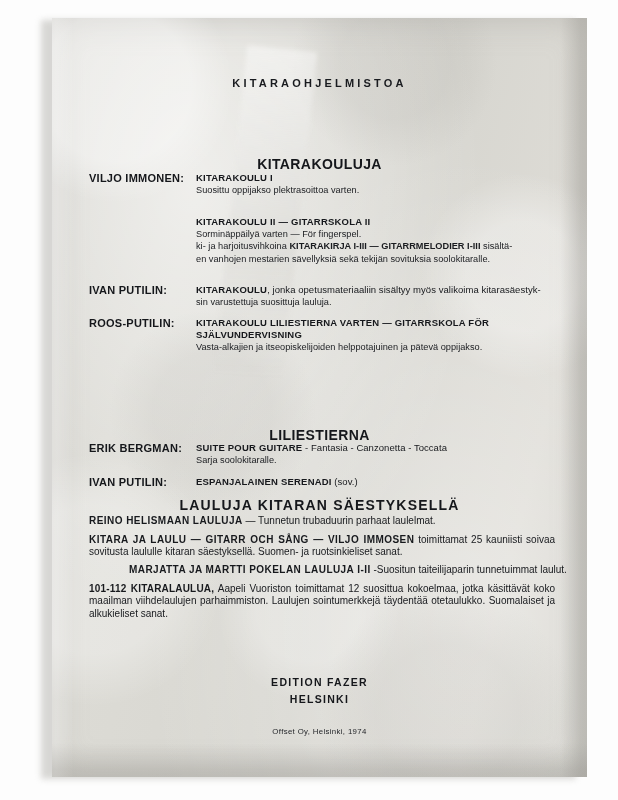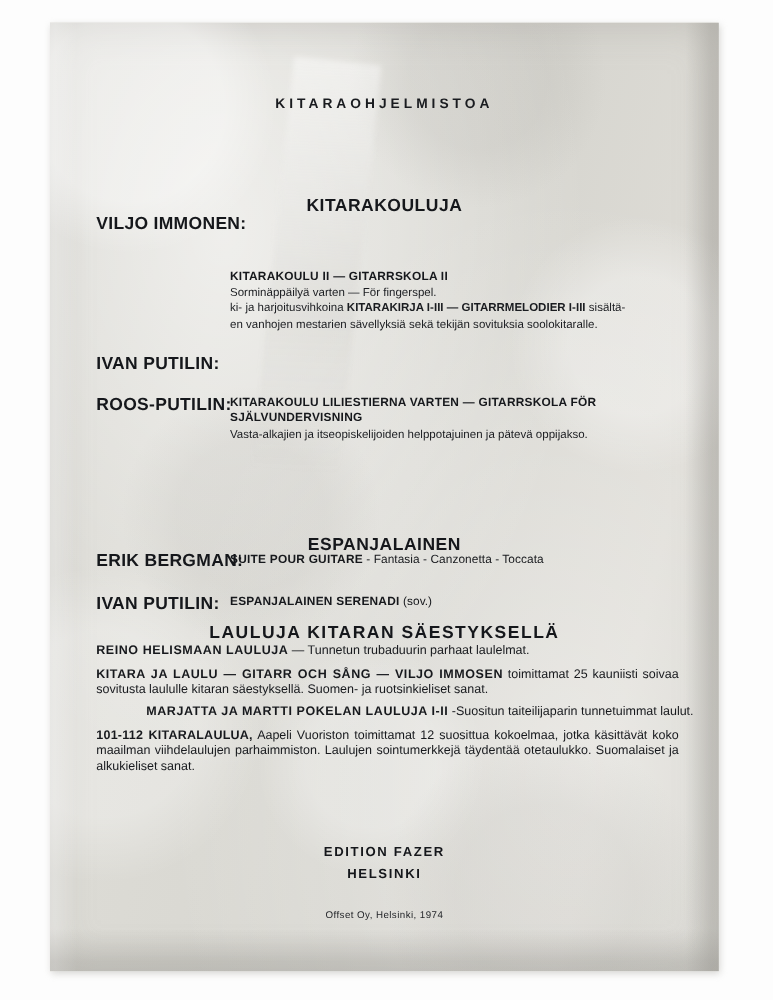--- a/index.html
+++ b/index.html
@@ -30,21 +30,21 @@
     width: 535px;
     height: 759px;
     background: #b9b8b3;
     filter: blur(3px);
     opacity: .55;
   }
 
   
   #sheet {
     position: absolute;
-    left: 40px;
+    left: 52px;
     top: 18px;
     width: 535px;
     height: 759px;
     background:
       radial-gradient(ellipse at 26% 22%, rgba(255,255,255,.55) 0%, rgba(255,255,255,0) 52%),
       radial-gradient(ellipse at 78% 80%, rgba(255,255,255,.38) 0%, rgba(255,255,255,0) 55%),
       linear-gradient(104deg, #d5d4ce 0%, #dcdbd5 26%, #d7d6d0 58%, #dedcd6 82%, #d2d1ca 100%);
     box-shadow: inset 0 0 34px rgba(150,148,142,.40);
     overflow: hidden;
   }
@@ -116,21 +116,21 @@
   .section-head.spaced { letter-spacing: 1.2px; }
 
   
   .entry {
     display: flex;
     align-items: flex-start;
   }
   .entry-name {
     width: 107px;
     flex: 0 0 107px;
-    font-size: 14px;
+    font-size: 11px;
     font-weight: bold;
     letter-spacing: .25px;
     line-height: 12.2px;
     color: #15171b;
     white-space: nowrap;
   }
   .entry-body {
     flex: 1 1 auto;
     font-size: 9.5px;
     line-height: 12.2px;
@@ -191,52 +191,61 @@
     <div id="edge-wear"></div>
 
     <div id="content">
 
       <div class="doc-title">KITARAOHJELMISTOA</div>
 
       <div class="abs section-head" style="left:0;right:0;top:138px;">KITARAKOULUJA</div>
 
       <div class="abs entry" style="left:37px;top:154px;width:460px;">
         <div class="entry-name">VILJO IMMONEN:</div>
+        <div class="entry-body">
+          <div class="work-title">KITARAKOULU I</div>
+          <div class="desc-line">Suosittu oppijakso plektrasoittoa varten.</div>
+        </div>
       </div>
 
       <div class="abs entry" style="left:37px;top:198px;width:470px;">
         <div class="entry-name"></div>
         <div class="entry-body">
           <div class="work-title">KITARAKOULU II — GITARRSKOLA II</div>
           <div class="desc-line">Sorminäppäilyä varten — För fingerspel.</div>
           <div class="desc-line">ki- ja harjoitusvihkoina <b>KITARAKIRJA I-III — GITARRMELODIER I-III</b> sisältä-</div>
           <div class="desc-line">en vanhojen mestarien sävellyksiä sekä tekijän sovituksia soolokitaralle.</div>
         </div>
       </div>
 
       <div class="abs entry" style="left:37px;top:266px;width:470px;">
         <div class="entry-name">IVAN PUTILIN:</div>
+        <div class="entry-body">
+          <div><span class="work-title">KITARAKOULU</span><span class="work-desc">, jonka opetusmateriaaliin sisältyy myös valikoima kitarasäestyk-</span></div>
+          <div class="desc-line">sin varustettuja suosittuja lauluja.</div>
+        </div>
       </div>
 
       <div class="abs entry" style="left:37px;top:299px;width:470px;">
         <div class="entry-name">ROOS-PUTILIN:</div>
         <div class="entry-body">
           <div class="work-title">KITARAKOULU LILIESTIERNA VARTEN — GITARRSKOLA FÖR</div>
           <div class="work-title">SJÄLVUNDERVISNING</div>
           <div class="desc-line">Vasta-alkajien ja itseopiskelijoiden helppotajuinen ja pätevä oppijakso.</div>
         </div>
       </div>
 
 
-      <div class="abs section-head" style="left:0;right:0;top:409px;">ESPANJALAINEN</div>
+      <div class="abs section-head" style="left:0;right:0;top:409px;">LILIESTIERNA</div>
 
       <div class="abs entry" style="left:37px;top:424px;width:470px;">
         <div class="entry-name">ERIK BERGMAN:</div>
         <div class="entry-body">
           <div><span class="work-title">SUITE POUR GUITARE</span><span class="work-desc"> - Fantasia - Canzonetta - Toccata</span></div>
+          <div class="desc-line">Sarja soolokitaralle.</div>
         </div>
       </div>
 
       <div class="abs entry" style="left:37px;top:458px;width:470px;">
         <div class="entry-name">IVAN PUTILIN:</div>
         <div class="entry-body">
           <div><span class="work-title">ESPANJALAINEN SERENADI</span><span class="work-desc"> (sov.)</span></div>
         </div>
       </div>
 

